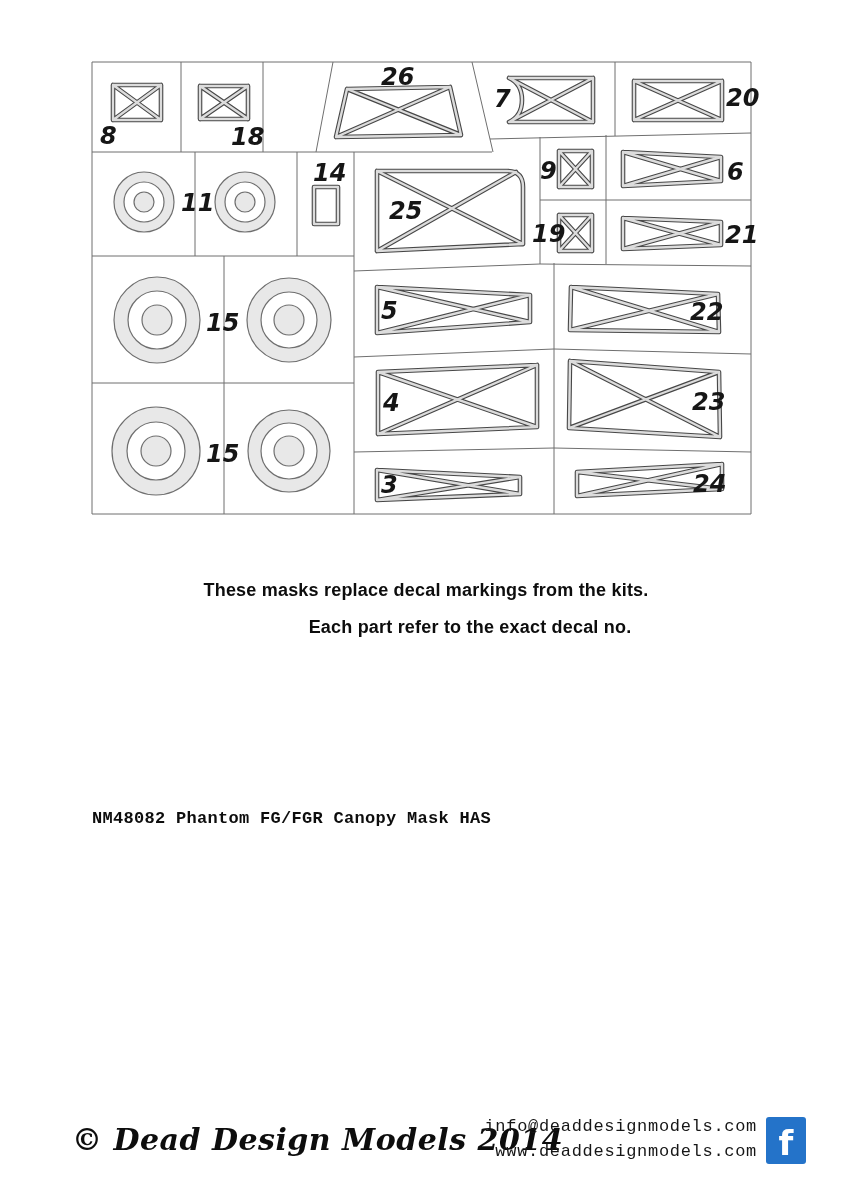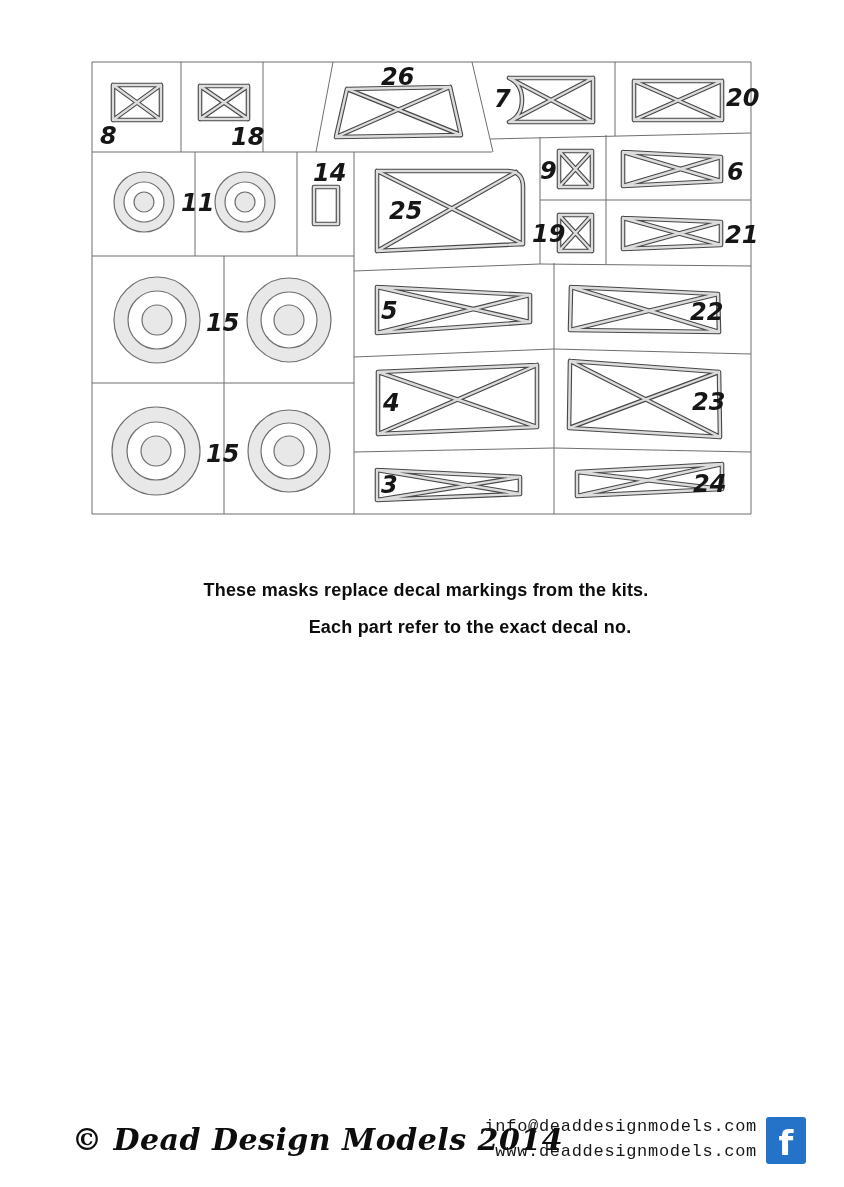--- a/index.html
+++ b/index.html
@@ -217,20 +217,21 @@
       <text class="plabel" x="692" y="410">23</text>
       <text class="plabel" x="381" y="493">3</text>
       <text class="plabel" x="693" y="492">24</text>
     </g>
   </svg>
 
   <div class="note note1">These masks replace decal markings from the kits.</div>
   <div class="note note2">Each part refer to the exact decal no.</div>
 
   <div class="items">
+    <div>NM48082 Phantom FG/FGR Canopy Mask HAS</div>
     
     
     
     
     
   </div>
 
   <div class="copyright">© Dead Design Models 2014</div>
 
   <div class="contact">

